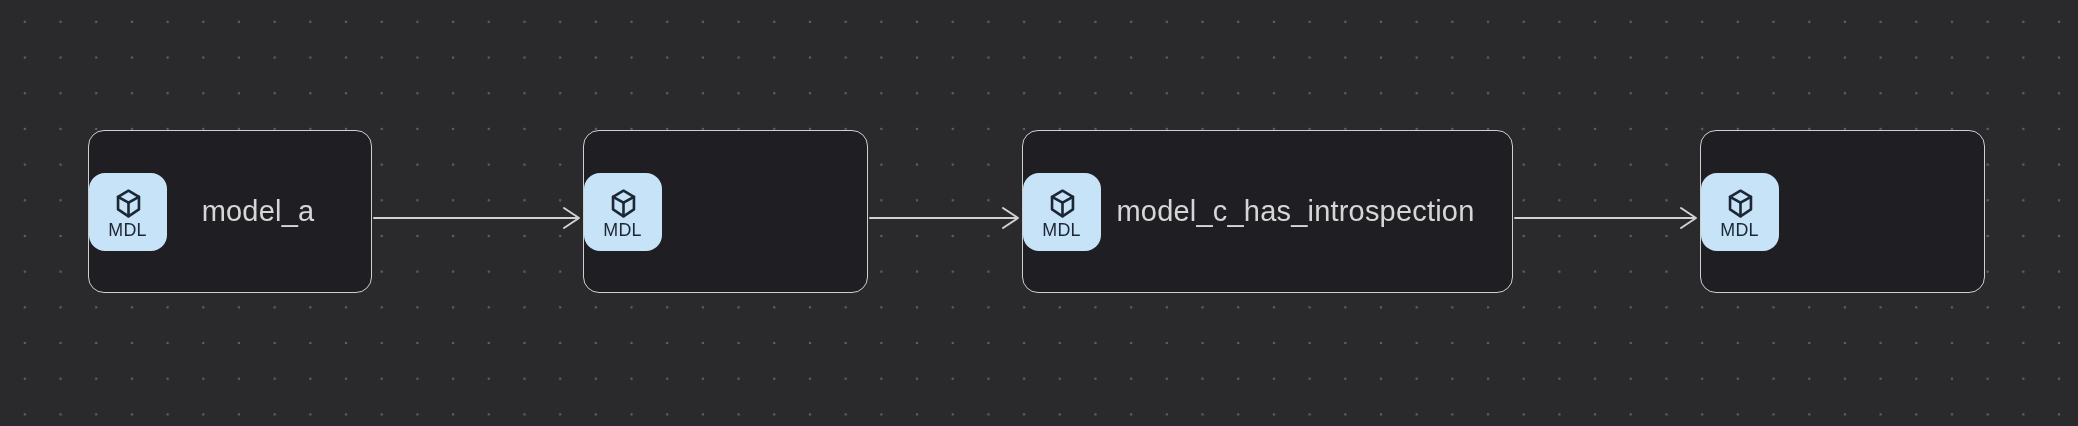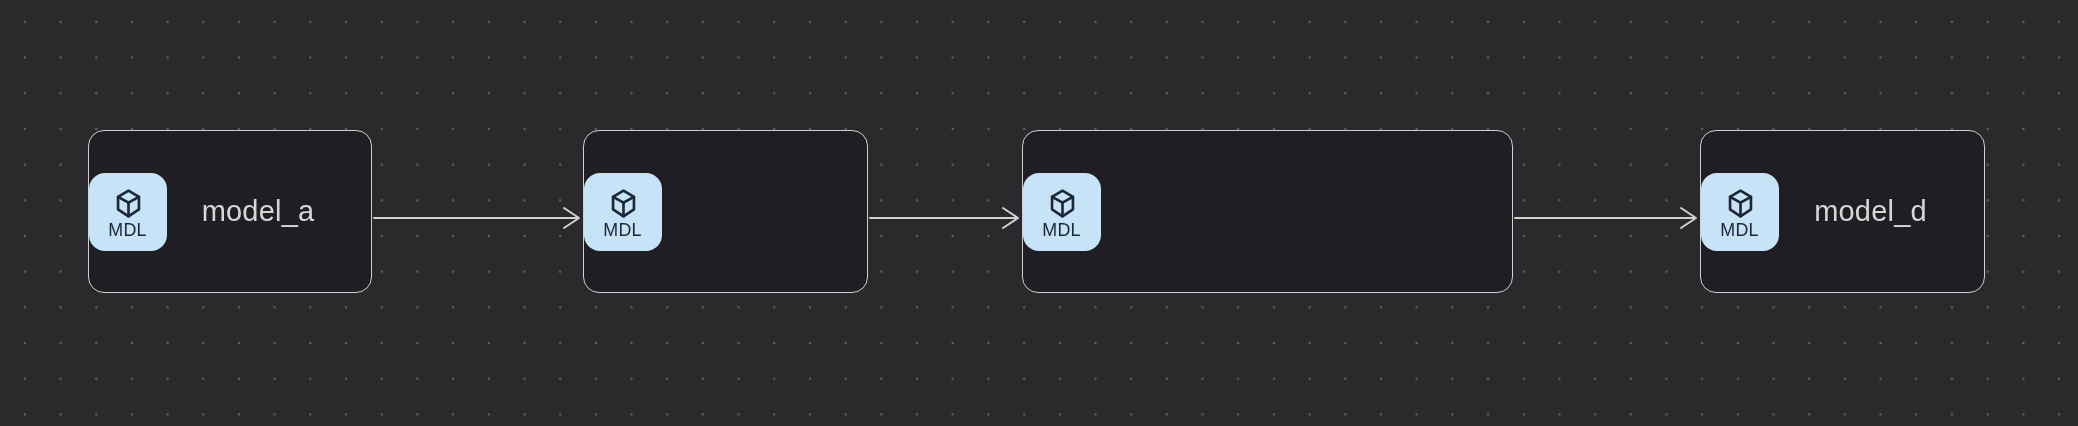--- a/index.html
+++ b/index.html
@@ -113,26 +113,26 @@
 
   <div class="node" style="left: 1022px; top: 130px; width: 491px; height: 163px;">
     <div class="badge">
       <svg viewBox="0 0 24 24" fill="none" stroke="currentColor" stroke-width="1.9" stroke-linejoin="round" stroke-linecap="round">
         <path d="M12 2.7 L19.6 7.1 V16.3 L12 21.3 L4.4 16.3 V7.1 Z"></path>
         <path d="M4.4 7.1 L12 11.4 L19.6 7.1"></path>
         <path d="M12 11.4 V21.3"></path>
       </svg>
       <span class="badge-label">MDL</span>
     </div>
+    <span class="node-label">model_c_has_introspection</span>
   </div>
 
   <div class="node" style="left: 1700px; top: 130px; width: 285px; height: 163px;">
     <div class="badge">
       <svg viewBox="0 0 24 24" fill="none" stroke="currentColor" stroke-width="1.9" stroke-linejoin="round" stroke-linecap="round">
         <path d="M12 2.7 L19.6 7.1 V16.3 L12 21.3 L4.4 16.3 V7.1 Z"></path>
         <path d="M4.4 7.1 L12 11.4 L19.6 7.1"></path>
         <path d="M12 11.4 V21.3"></path>
       </svg>
       <span class="badge-label">MDL</span>
     </div>
-    <span class="node-label">model_d</span>
   </div>
 </div>
 
 </body></html>

